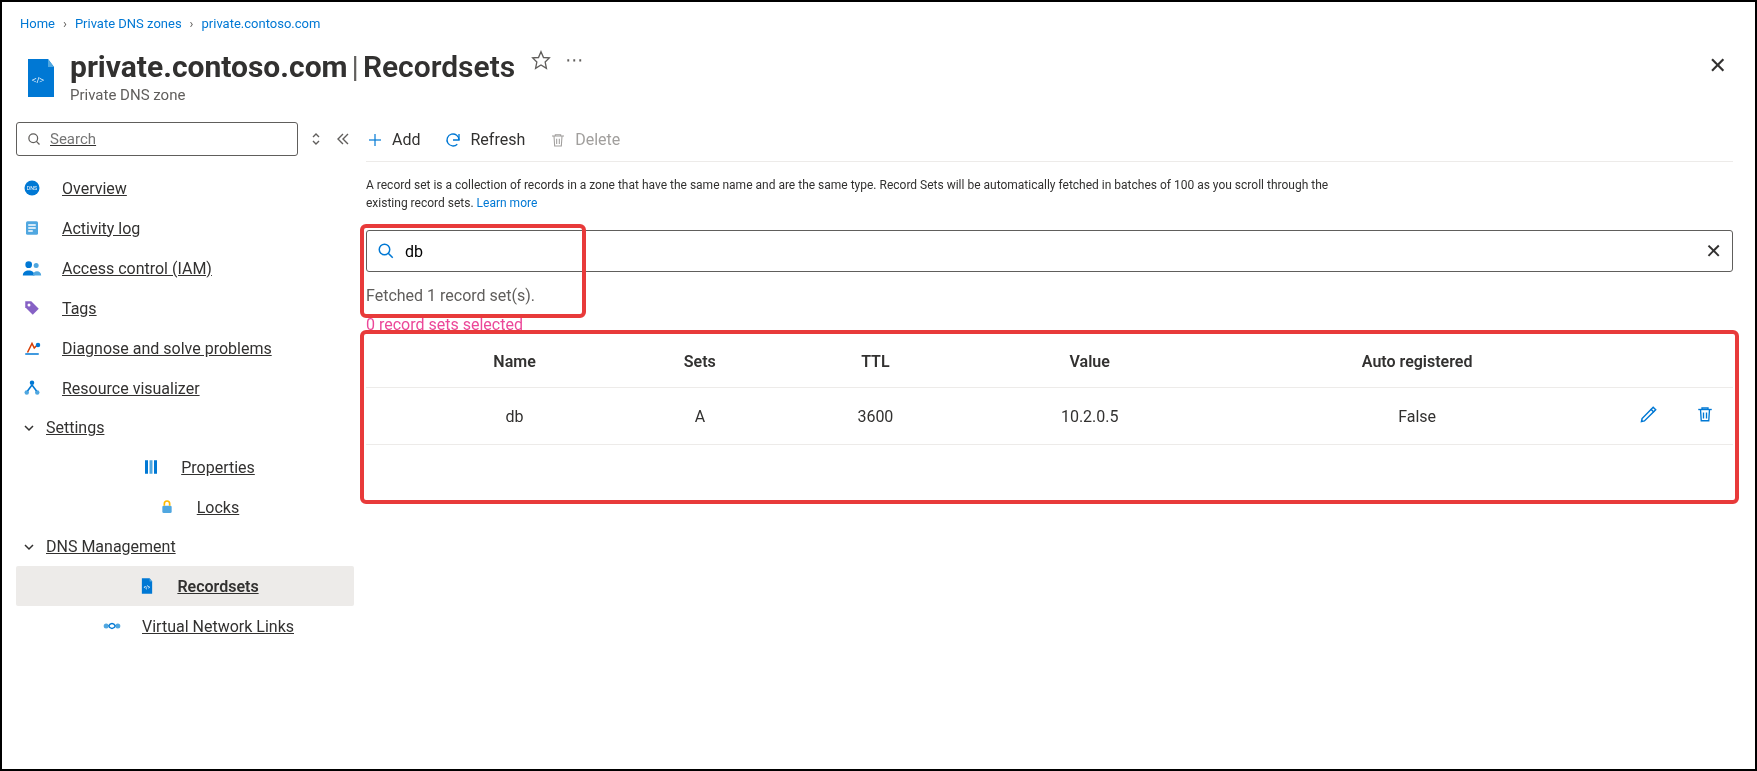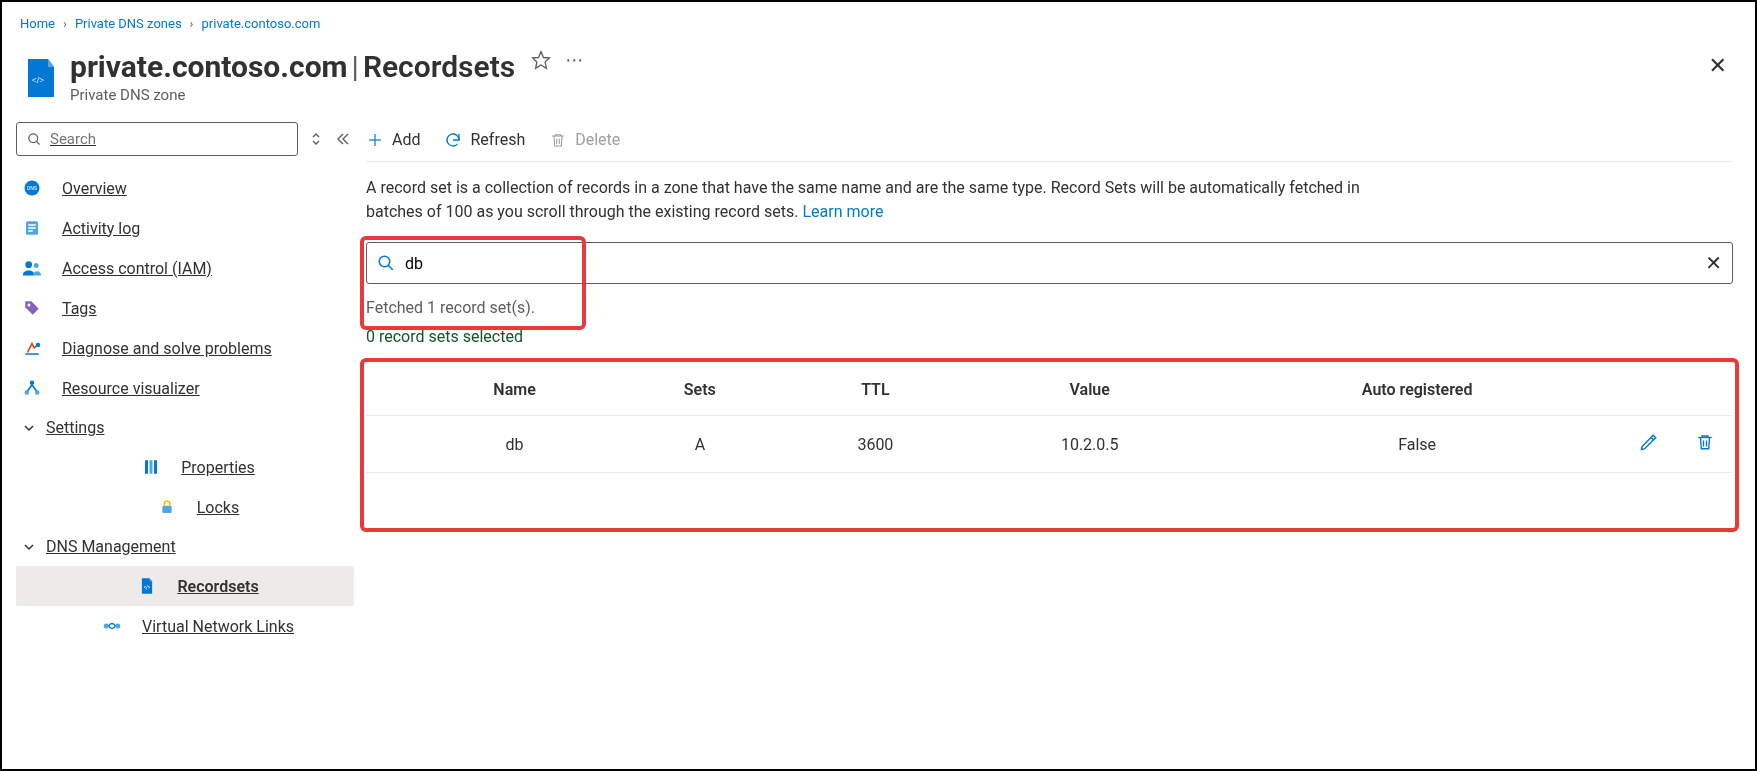--- a/index.html
+++ b/index.html
@@ -140,21 +140,21 @@
   }
   .toolbar-btn {
     display: flex; align-items: flex-end; gap: 8px;
     color: #323130; cursor: pointer;
     font-size: 16px;
   }
   .toolbar-btn.disabled { color: #a19f9d; cursor: default; }
   .toolbar-btn .ticon { width: 18px; height: 18px; display: inline-flex; align-items: center; justify-content: center; }
   .desc {
     padding: 14px 0 18px 0;
-    font-size: 16px;
+    font-size: 12px;
     line-height: 1.5;
     max-width: 1000px;
   }
   .search-row {
     display: flex;
     align-items: center;
     border: 1px solid #605e5c;
     border-radius: 3px;
     padding: 0 10px;
     height: 42px;
@@ -175,21 +175,21 @@
     width: 226px; height: 94px;
     border: 4px solid #e83a3a;
     border-radius: 6px;
     pointer-events: none;
     z-index: 5;
   }
   .status-line {
     font-size: 16px; color: #605e5c; margin-top: 14px;
   }
   .selection-line {
-    font-size: 16px; color: #14532d; margin-top: 10px; margin-bottom: 18px;
+    font-size: 16px; color: #ec4899; margin-top: 10px; margin-bottom: 2px;
   }
 
   
   .table-wrap {
     position: relative;
   }
   .table-highlight {
     position: absolute;
     left: -6px; top: -6px; right: -6px;
     height: 174px;

